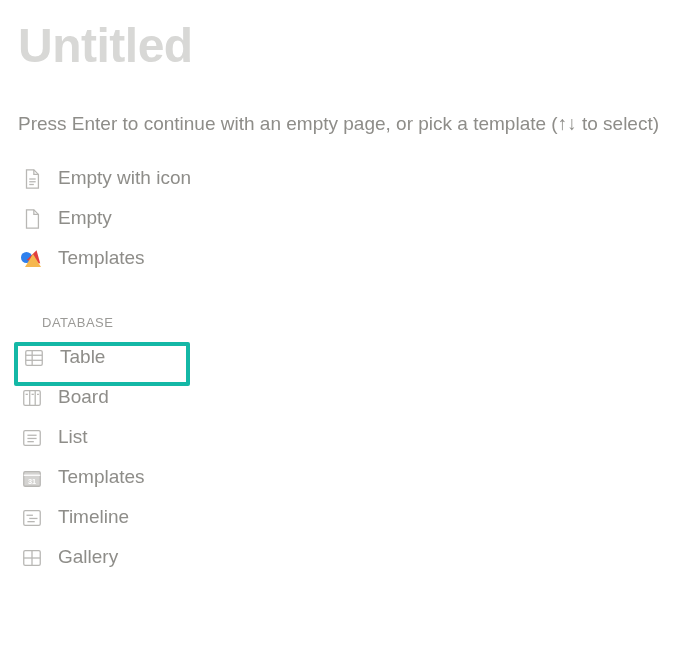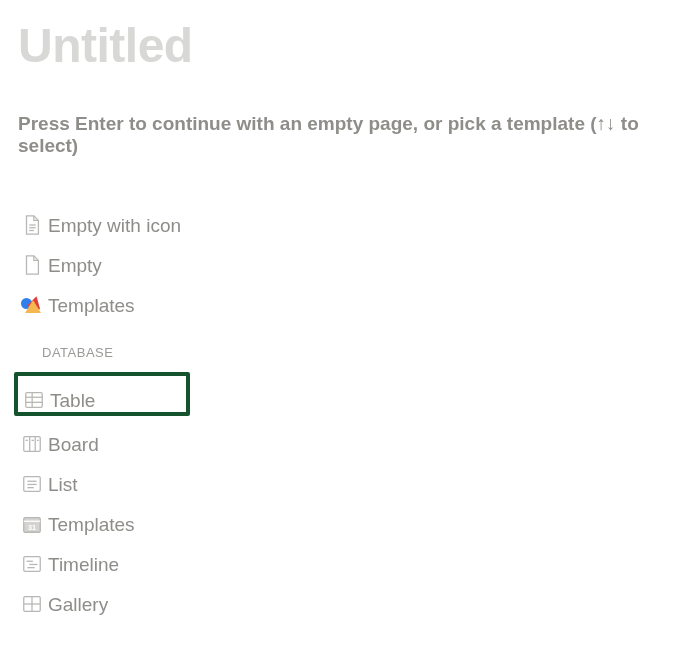--- a/index.html
+++ b/index.html
@@ -17,27 +17,26 @@
     .page-title {
       font-size: 48px;
       font-weight: 700;
       color: #d8d8d6;
       margin-bottom: 40px;
       letter-spacing: -0.5px;
     }
     .instruction {
       font-size: 19px;
       color: #8e8d89;
-      margin-bottom: 40px;
-      font-weight: bold;
+      margin-bottom: 32px;
     }
     .menu-item {
       display: flex;
-      align-items: flex-end;
-      gap: 4px;
+      align-items: flex-start;
+      gap: 14px;
       height: 40px;
       cursor: pointer;
       padding: 0 2px;
     }
     .menu-item .icon-wrap {
       width: 24px;
       height: 24px;
       display: flex;
       align-items: center;
       justify-content: center;
@@ -51,21 +50,21 @@
       font-size: 13px;
       font-weight: 500;
       letter-spacing: 0.5px;
       color: #9b9a97;
       margin-top: 28px;
       margin-bottom: 12px;
       text-transform: uppercase;
       margin-left: 24px;
     }
     .highlighted {
-      border: 4px solid #14532d;
+      border: 4px solid #14b8a6;
       border-radius: 2px;
       margin-left: -4px;
       padding-left: 4px;
       width: 176px;
       height: 44px;
     }
     svg {
       display: block;
     }
     .templates-icon {

